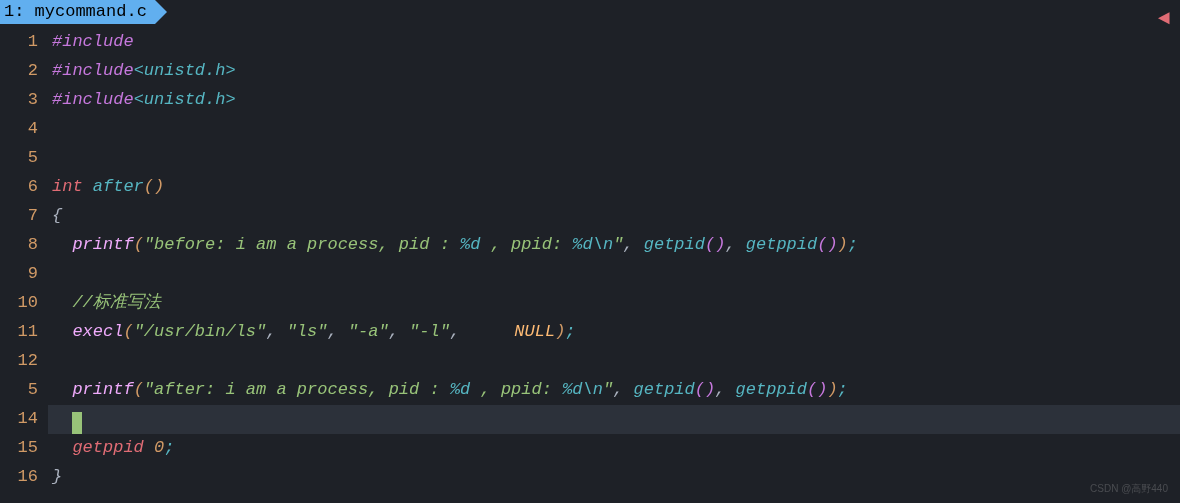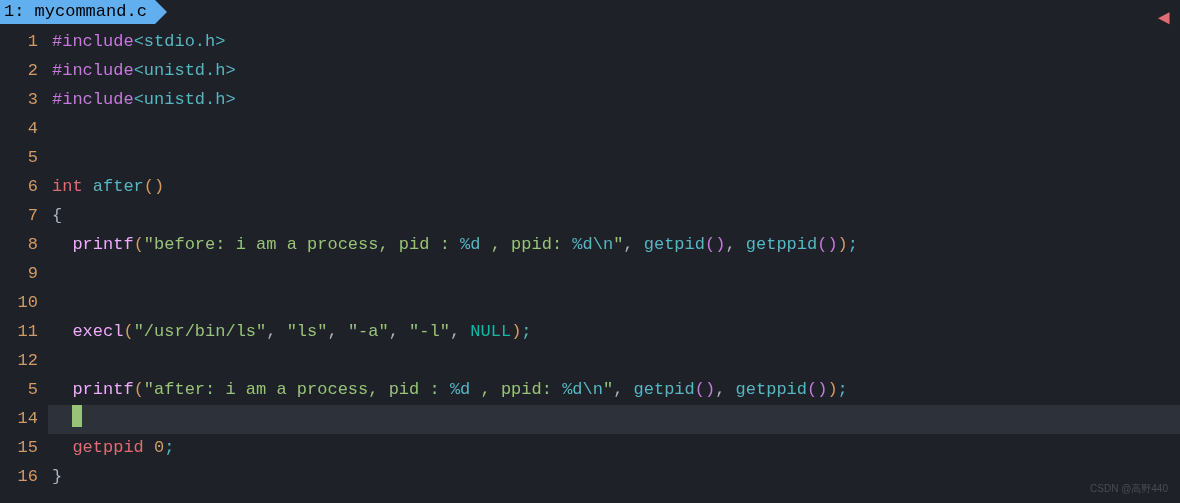--- a/index.html
+++ b/index.html
@@ -68,23 +68,24 @@
       align-items: center;
       justify-content: flex-end;
     }
     .code-content {
       flex: 1;
       position: relative;
     }
     .code-line {
       height: 29px;
       display: flex;
-      align-items: flex-start;
+      align-items: flex-end;
       white-space: pre;
       padding-left: 4px;
+      font-style: italic;
     }
     .highlight-line {
       background: #2c313a;
     }
     .cursor-block {
       display: inline-block;
       width: 10px;
       height: 22px;
       background: #98c379;
       vertical-align: middle;
@@ -94,21 +95,21 @@
     .tok-keyword { color: #e06c75; }
     .tok-func { color: #56b6c2; }
     .tok-func-call { color: #f0abfc; }
     .tok-func-call2 { color: #56b6c2; }
     .tok-paren { color: #d19a66; }
     .tok-paren2 { color: #c678dd; }
     .tok-brace { color: #abb2bf; }
     .tok-string { color: #98c379; }
     .tok-escape { color: #56b6c2; }
     .tok-number { color: #d19a66; }
-    .tok-null { color: #14b8a6; }
+    .tok-null { color: #fdba74; margin-left: 44px; }
     .tok-comment { color: #98c379; }
     .tok-plain { color: #abb2bf; }
     .tok-semi { color: #56b6c2; }
     .watermark {
       position: absolute;
       right: 12px;
       bottom: 6px;
       color: rgba(200,200,200,0.25);
       font-size: 10px;
       font-family: sans-serif;
@@ -139,30 +140,30 @@
     <div class="line-num">9</div>
     <div class="line-num">10</div>
     <div class="line-num">11</div>
     <div class="line-num">12</div>
     <div class="line-num">5</div>
     <div class="line-num">14</div>
     <div class="line-num">15</div>
     <div class="line-num">16</div>
   </div>
   <div class="code-content">
-    <div class="code-line"><span class="tok-preproc">#include</span><span class="tok-include-path">&lt;stdio.h&gt;</span></div>
+    <div class="code-line"><span class="tok-preproc">#include</span></div>
     <div class="code-line"><span class="tok-preproc">#include</span><span class="tok-include-path">&lt;unistd.h&gt;</span></div>
     <div class="code-line"><span class="tok-preproc">#include</span><span class="tok-include-path">&lt;unistd.h&gt;</span></div>
     <div class="code-line"></div>
     <div class="code-line"></div>
     <div class="code-line"><span class="tok-keyword">int</span><span class="tok-plain"> </span><span class="tok-func">after</span><span class="tok-paren">()</span></div>
     <div class="code-line"><span class="tok-brace">{</span></div>
     <div class="code-line"><span class="tok-plain">  </span><span class="tok-func-call">printf</span><span class="tok-paren">(</span><span class="tok-string">"before: i am a process, pid : </span><span class="tok-escape">%d</span><span class="tok-string"> , ppid: </span><span class="tok-escape">%d</span><span class="tok-escape">\n</span><span class="tok-string">"</span><span class="tok-plain">, </span><span class="tok-func-call2">getpid</span><span class="tok-paren2">()</span><span class="tok-plain">, </span><span class="tok-func-call2">getppid</span><span class="tok-paren2">()</span><span class="tok-paren">)</span><span class="tok-semi">;</span></div>
     <div class="code-line"></div>
-    <div class="code-line"><span class="tok-plain">  </span></div>
+    <div class="code-line"><span class="tok-plain">  </span><span class="tok-comment">//标准写法</span></div>
     <div class="code-line"><span class="tok-plain">  </span><span class="tok-func-call">execl</span><span class="tok-paren">(</span><span class="tok-string">"/usr/bin/ls"</span><span class="tok-plain">, </span><span class="tok-string">"ls"</span><span class="tok-plain">, </span><span class="tok-string">"-a"</span><span class="tok-plain">, </span><span class="tok-string">"-l"</span><span class="tok-plain">, </span><span class="tok-null">NULL</span><span class="tok-paren">)</span><span class="tok-semi">;</span></div>
     <div class="code-line"></div>
     <div class="code-line"><span class="tok-plain">  </span><span class="tok-func-call">printf</span><span class="tok-paren">(</span><span class="tok-string">"after: i am a process, pid : </span><span class="tok-escape">%d</span><span class="tok-string"> , ppid: </span><span class="tok-escape">%d</span><span class="tok-escape">\n</span><span class="tok-string">"</span><span class="tok-plain">, </span><span class="tok-func-call2">getpid</span><span class="tok-paren2">()</span><span class="tok-plain">, </span><span class="tok-func-call2">getppid</span><span class="tok-paren2">()</span><span class="tok-paren">)</span><span class="tok-semi">;</span></div>
     <div class="code-line highlight-line"><span class="tok-plain">  </span><span class="cursor-block"></span></div>
     <div class="code-line"><span class="tok-plain">  </span><span class="tok-keyword">getppid</span><span class="tok-plain"> </span><span class="tok-number">0</span><span class="tok-semi">;</span></div>
     <div class="code-line"><span class="tok-brace">}</span></div>
   </div>
 </div>
 
 <div class="watermark">CSDN @高野440</div>

